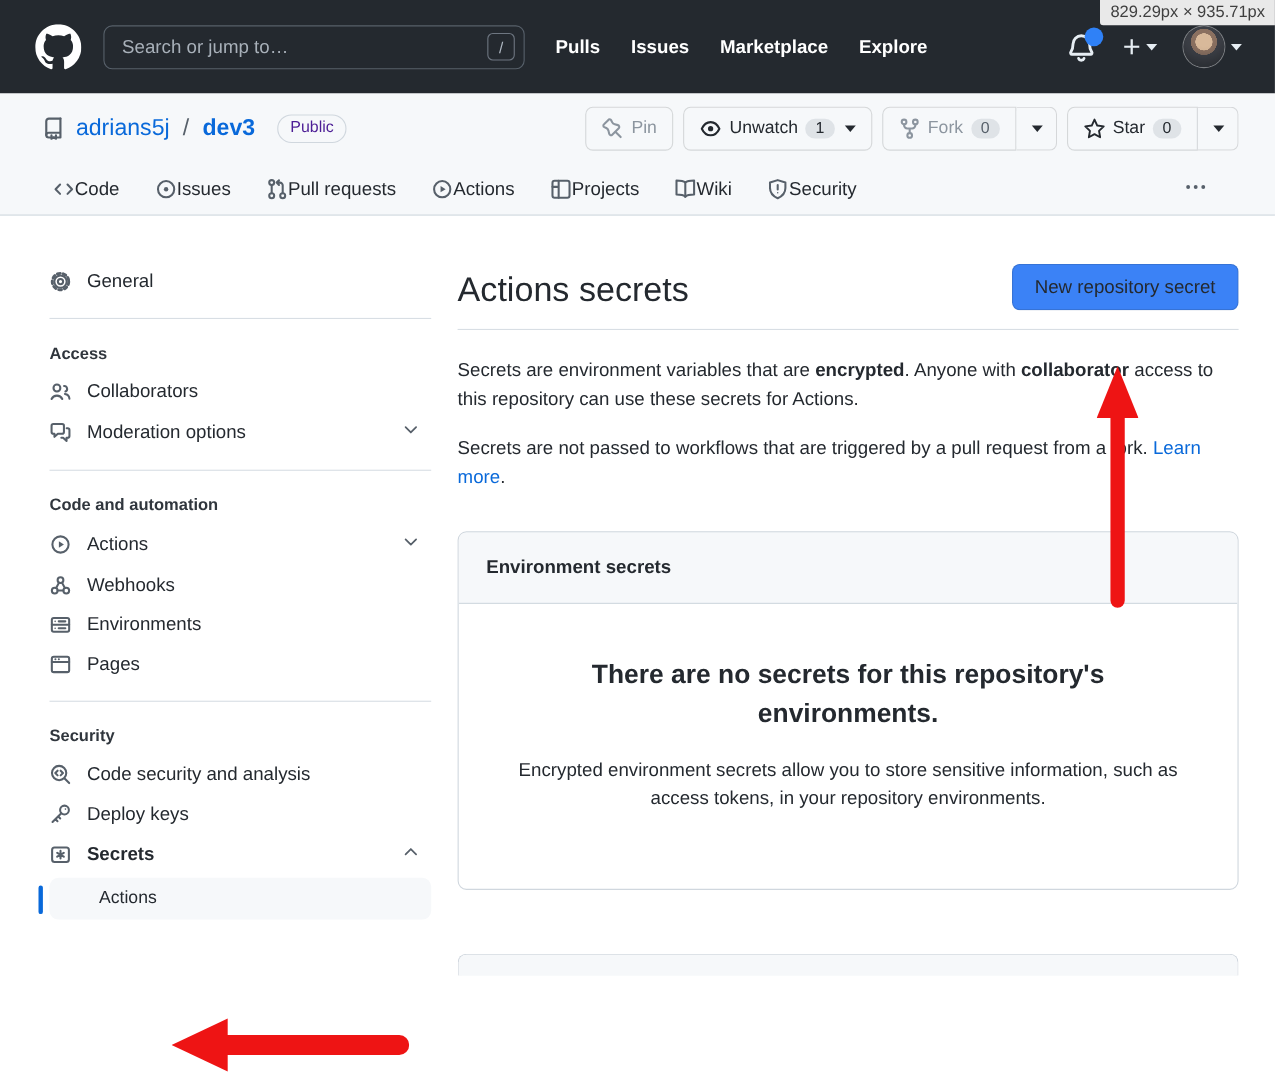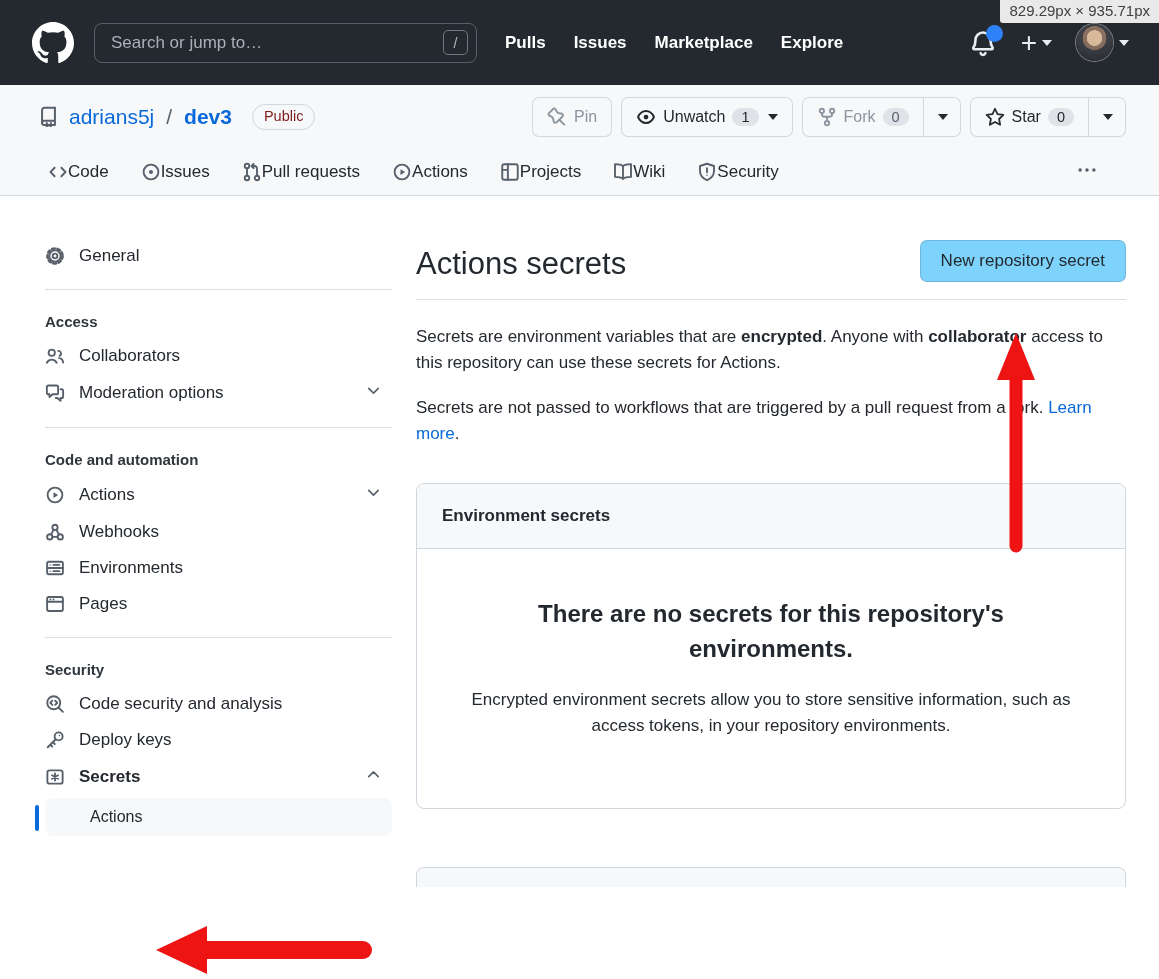--- a/index.html
+++ b/index.html
@@ -56,21 +56,21 @@
 
   
   .repo-head { background:#f6f8fa; border-bottom:1px solid #d0d7de; padding:12px 0 0 0; }
   .repo-title-row { display:flex; align-items:center; padding:0 33px 0 38px; }
   .repo-title-left { display:flex; align-items:center; gap:10px; }
   .repo-icon { width:21px; height:21px; stroke:#57606a; }
   .repo-owner, .repo-name { color:#0969da; font-size:21px; text-decoration:none; }
   .repo-sep { color:#57606a; font-size:21px; padding:0 2px; }
   .repo-name { font-weight:700; }
   .visibility-badge {
-    margin-left:10px; border:1px solid #d0d7de; border-radius:999px; color:#7f1d1d;
+    margin-left:10px; border:1px solid #d0d7de; border-radius:999px; color:#4c1d95;
     font-size:14.5px; padding:3px 11px; line-height:1.2;
   }
   .repo-actions { margin-left:auto; display:flex; gap:9px; align-items:center; }
   .btn, .btn-seg {
     background:#f6f8fa; border:1px solid rgba(27,31,36,0.15); border-radius:7px;
     height:40px; display:flex; align-items:center; gap:7px; padding:0 14px;
     font-size:16px; color:#24292f;
   }
   .btn-group { display:flex; }
   .btn-group .btn-seg:first-child { border-radius:7px 0 0 7px; }
@@ -115,21 +115,21 @@
   }
   .side-accent {
     position:absolute; left:-10px; top:7px; width:4px; height:26px; border-radius:3px;
     background:#0969da;
   }
 
   .main { flex:1; padding:44px 33px 0 24px; min-width:0; }
   .main-head { display:flex; align-items:flex-end; justify-content:space-between; }
   .page-title { font-size:31px; font-weight:400; color:#24292f; }
   .new-secret-btn {
-    background:#7dd3fc; border:1px solid rgba(27,31,36,0.15); border-radius:7px;
+    background:#3b82f6; border:1px solid rgba(27,31,36,0.15); border-radius:7px;
     font-size:17px; color:#24292f; padding:10px 20px;
     font-family:"Liberation Sans","DejaVu Sans",sans-serif;
   }
   .main-rule { border:none; border-top:1px solid #d8dee4; margin:17px 0 24px 0; }
   .main p { font-size:17px; line-height:1.55; margin-bottom:18px; color:#24292f; }
   a.inline-link { color:#0969da; text-decoration:none; }
 
   .box { border:1px solid #d0d7de; border-radius:8px; margin-top:36px; overflow:hidden; }
   .box-header {
     background:#f6f8fa; border-bottom:1px solid #d0d7de; padding:22px 25px;

